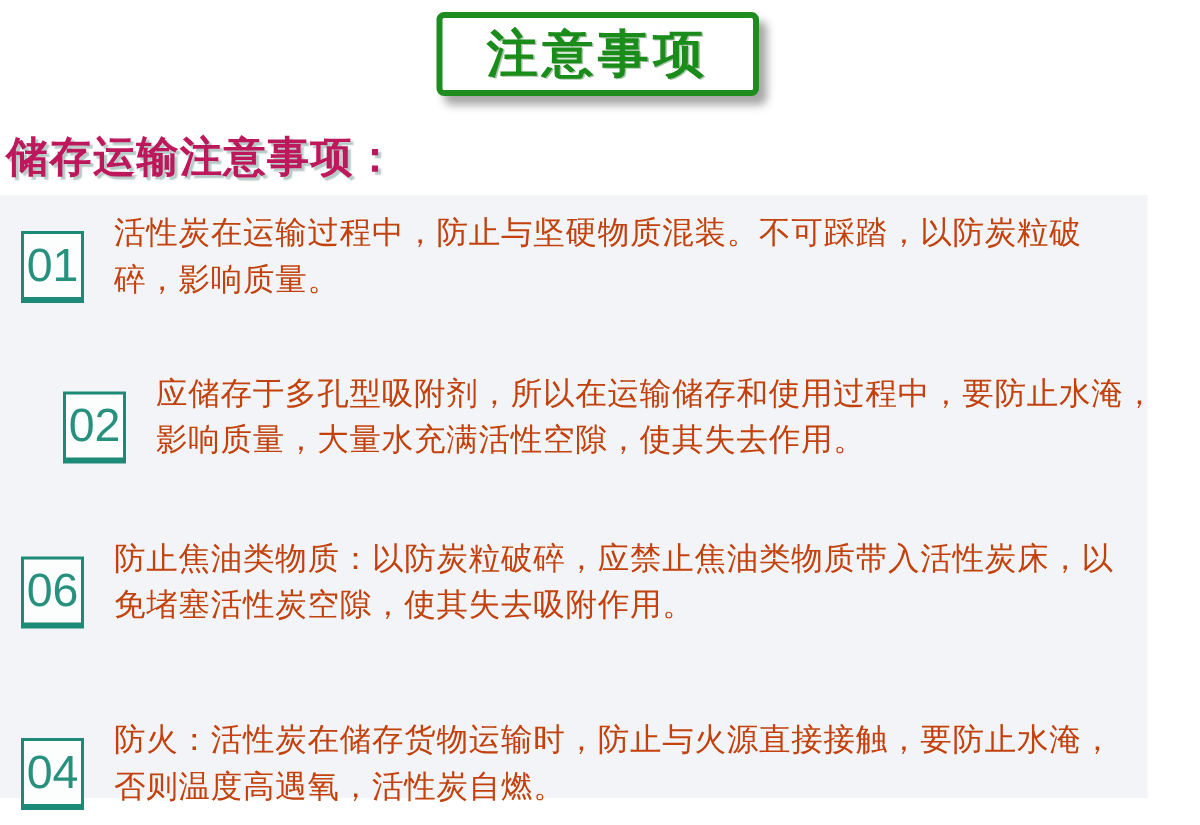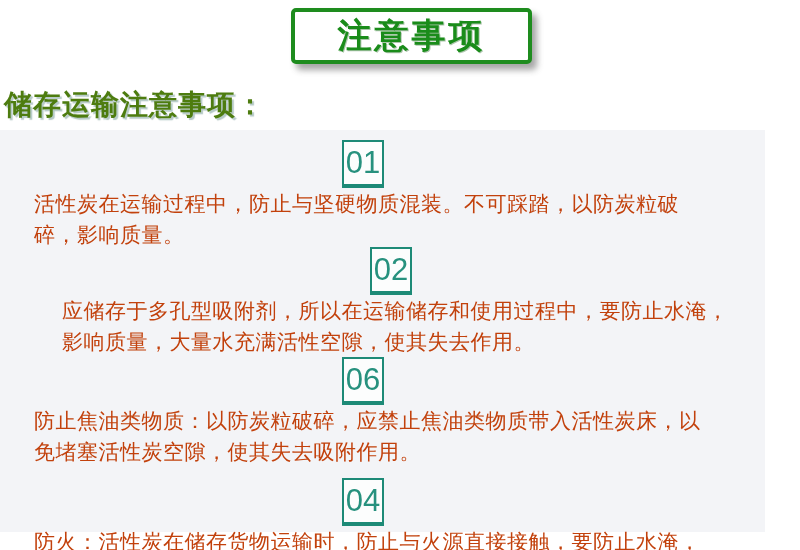--- a/index.html
+++ b/index.html
@@ -9,21 +9,21 @@
     background: #ffffff;
     font-family: "Liberation Sans", "DejaVu Sans", sans-serif;
     overflow: hidden;
   }
 
   
   .title-box {
     position: absolute;
     left: 291px;
     top: 8px;
-    width: 241px;
+    width: 215px;
     height: 56px;
     background: #ffffff;
     border: 4px solid #1e8c1e;
     border-radius: 5px;
     box-shadow: 5px 6px 6px rgba(60, 60, 60, 0.45);
     display: flex;
     align-items: center;
     justify-content: center;
   }
   .title-box span {
@@ -35,42 +35,41 @@
     white-space: nowrap;
   }
 
   
   .section-heading {
     position: absolute;
     left: 4px;
     top: 86px;
     font-size: 28px;
     font-weight: bold;
-    color: #4d7c0f;
+    color: #be185d;
     letter-spacing: 1px;
     text-shadow: 2px 2px 1px rgba(10, 75, 66, 0.30);
     white-space: nowrap;
   }
 
   
   .content {
     position: absolute;
     left: 0;
     top: 130px;
     width: 765px;
     height: 402px;
     background: #f3f4f7;
   }
 
   .item {
     position: absolute;
     left: 14px;
     display: flex;
-    align-items: center;
-    flex-direction: column;
+    align-items: flex-end;
   }
   .item-1 { top: 10px; }
   .item-2 { top: 117px; margin-left: 28px; }
   .item-3 { top: 227px; }
   .item-4 { top: 348px; }
 
   .badge {
     flex: 0 0 auto;
     width: 42px;
     height: 48px;

